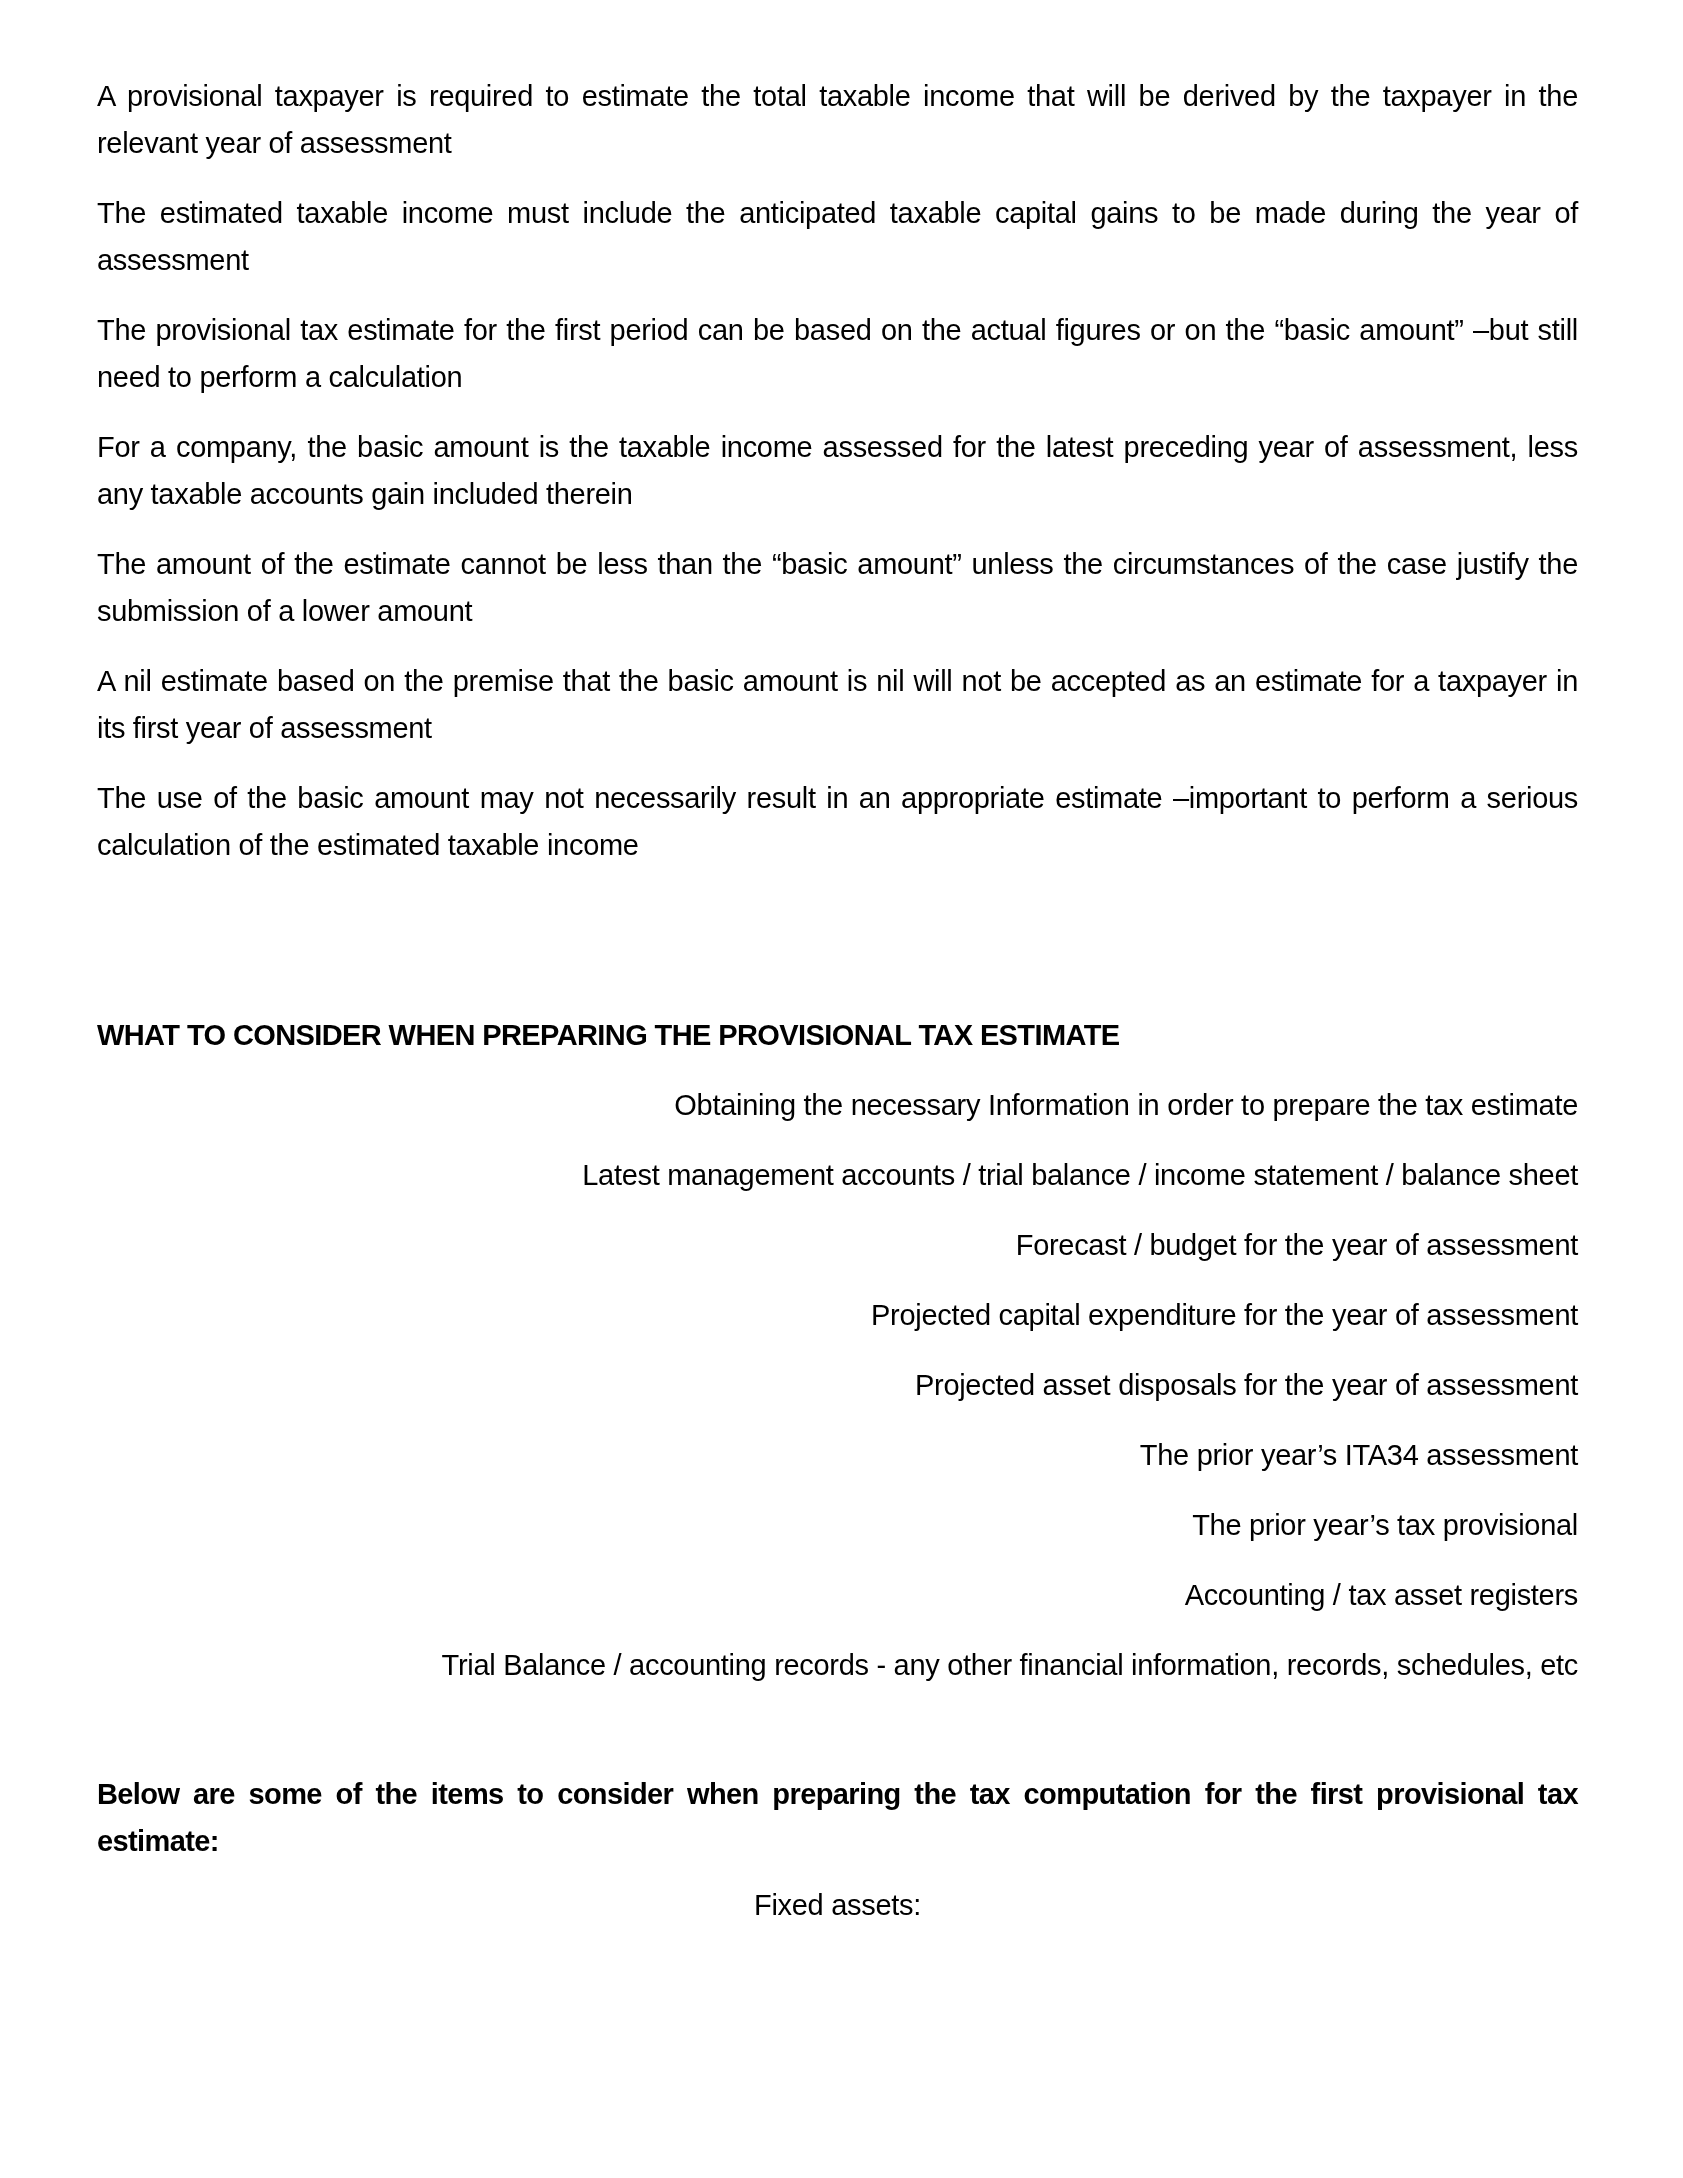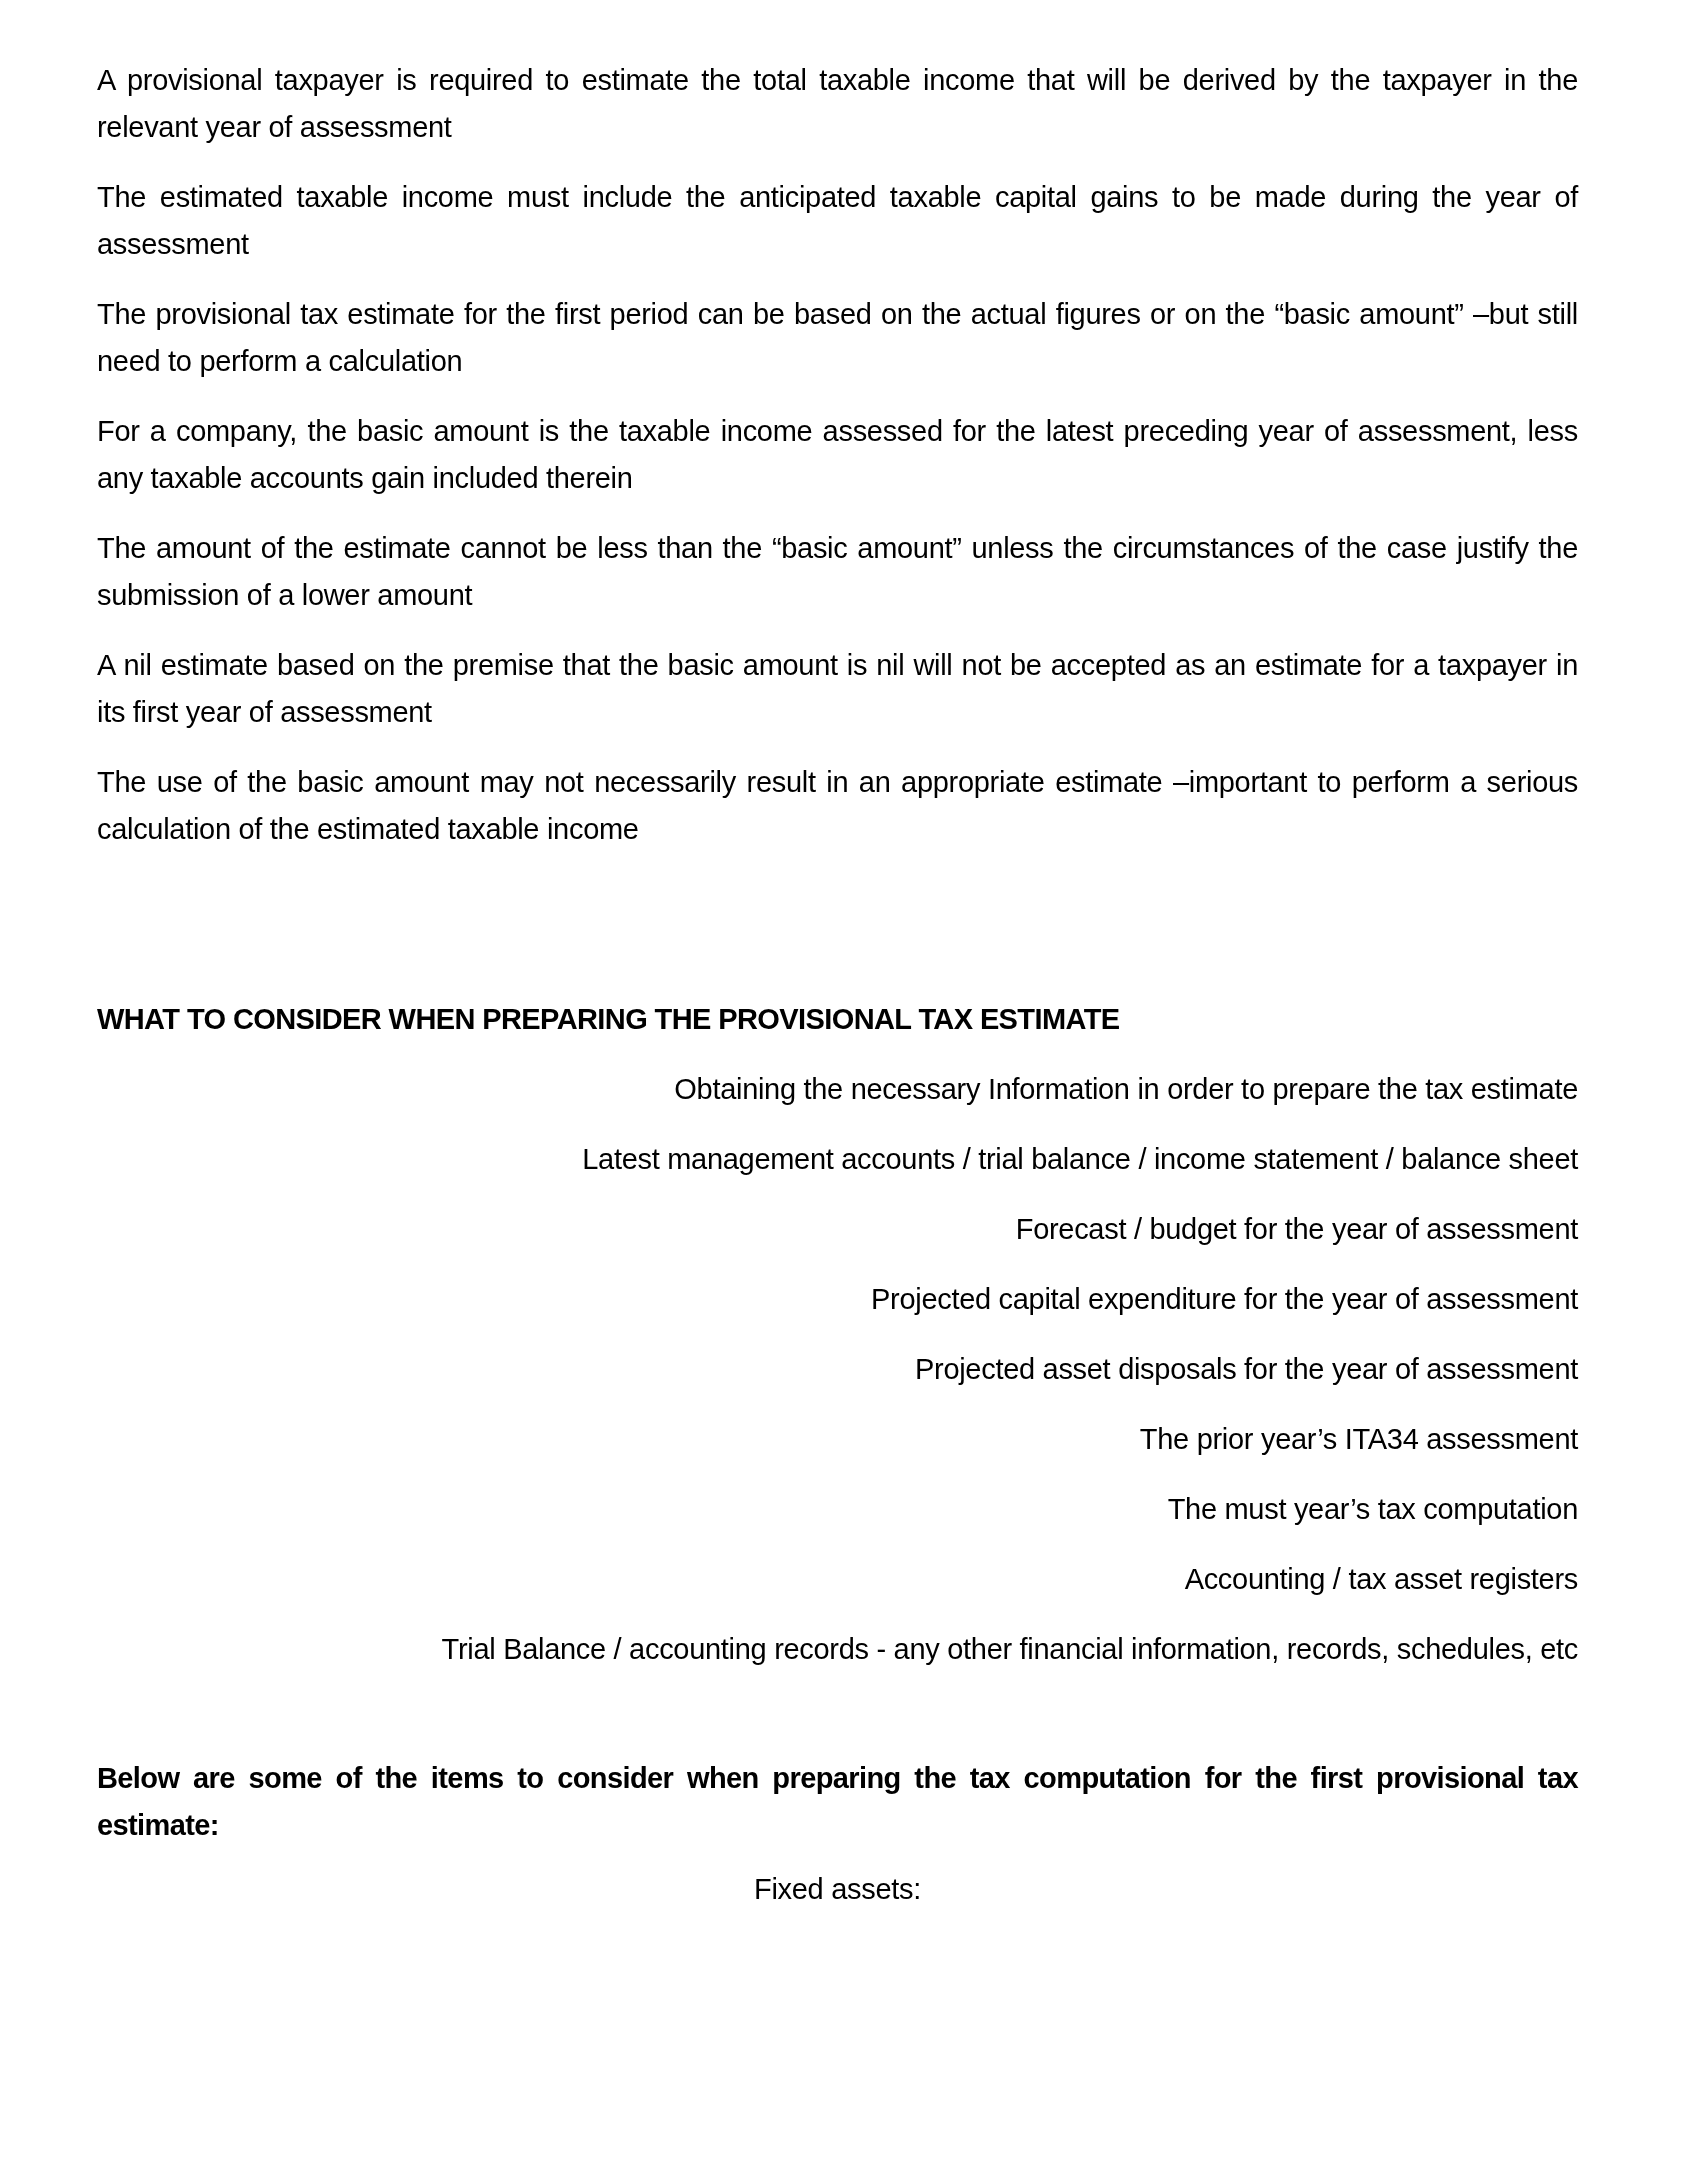--- a/index.html
+++ b/index.html
@@ -19,21 +19,21 @@
     position: absolute;
     left: 97px;
     top: 57px;
     width: 1481px;
   }
   .para {
     font-size: 29px;
     line-height: 47px;
     text-align: justify;
     text-align-last: left;
-    margin: 0 0 23px 0;
+    margin: 16px 0 23px 0;
     letter-spacing: -0.3px;
     word-spacing: 0px;
   }
   .section {
     margin-top: 143px;
   }
   .heading {
     font-size: 29px;
     font-weight: bold;
     line-height: 47px;
@@ -82,21 +82,21 @@
 
   <div class="section">
     <h2 class="heading">WHAT TO CONSIDER WHEN PREPARING THE PROVISIONAL TAX ESTIMATE</h2>
     <div>
       <p class="list-item">Obtaining the necessary Information in order to prepare the tax estimate</p>
       <p class="list-item">Latest management accounts / trial balance / income statement / balance sheet</p>
       <p class="list-item">Forecast / budget for the year of assessment</p>
       <p class="list-item">Projected capital expenditure for the year of assessment</p>
       <p class="list-item">Projected asset disposals for the year of assessment</p>
       <p class="list-item">The prior year’s ITA34 assessment</p>
-      <p class="list-item">The must year’s tax computation</p>
+      <p class="list-item">The prior year’s tax provisional</p>
       <p class="list-item">Accounting / tax asset registers</p>
       <p class="list-item">Trial Balance / accounting records - any other financial information, records, schedules, etc</p>
     </div>
   </div>
 
   <div>
     <p class="bold-intro">Below are some of the items to consider when preparing the tax computation for the first provisional tax estimate:</p>
     <p class="sub-label">Fixed assets:</p>
   </div>
 

